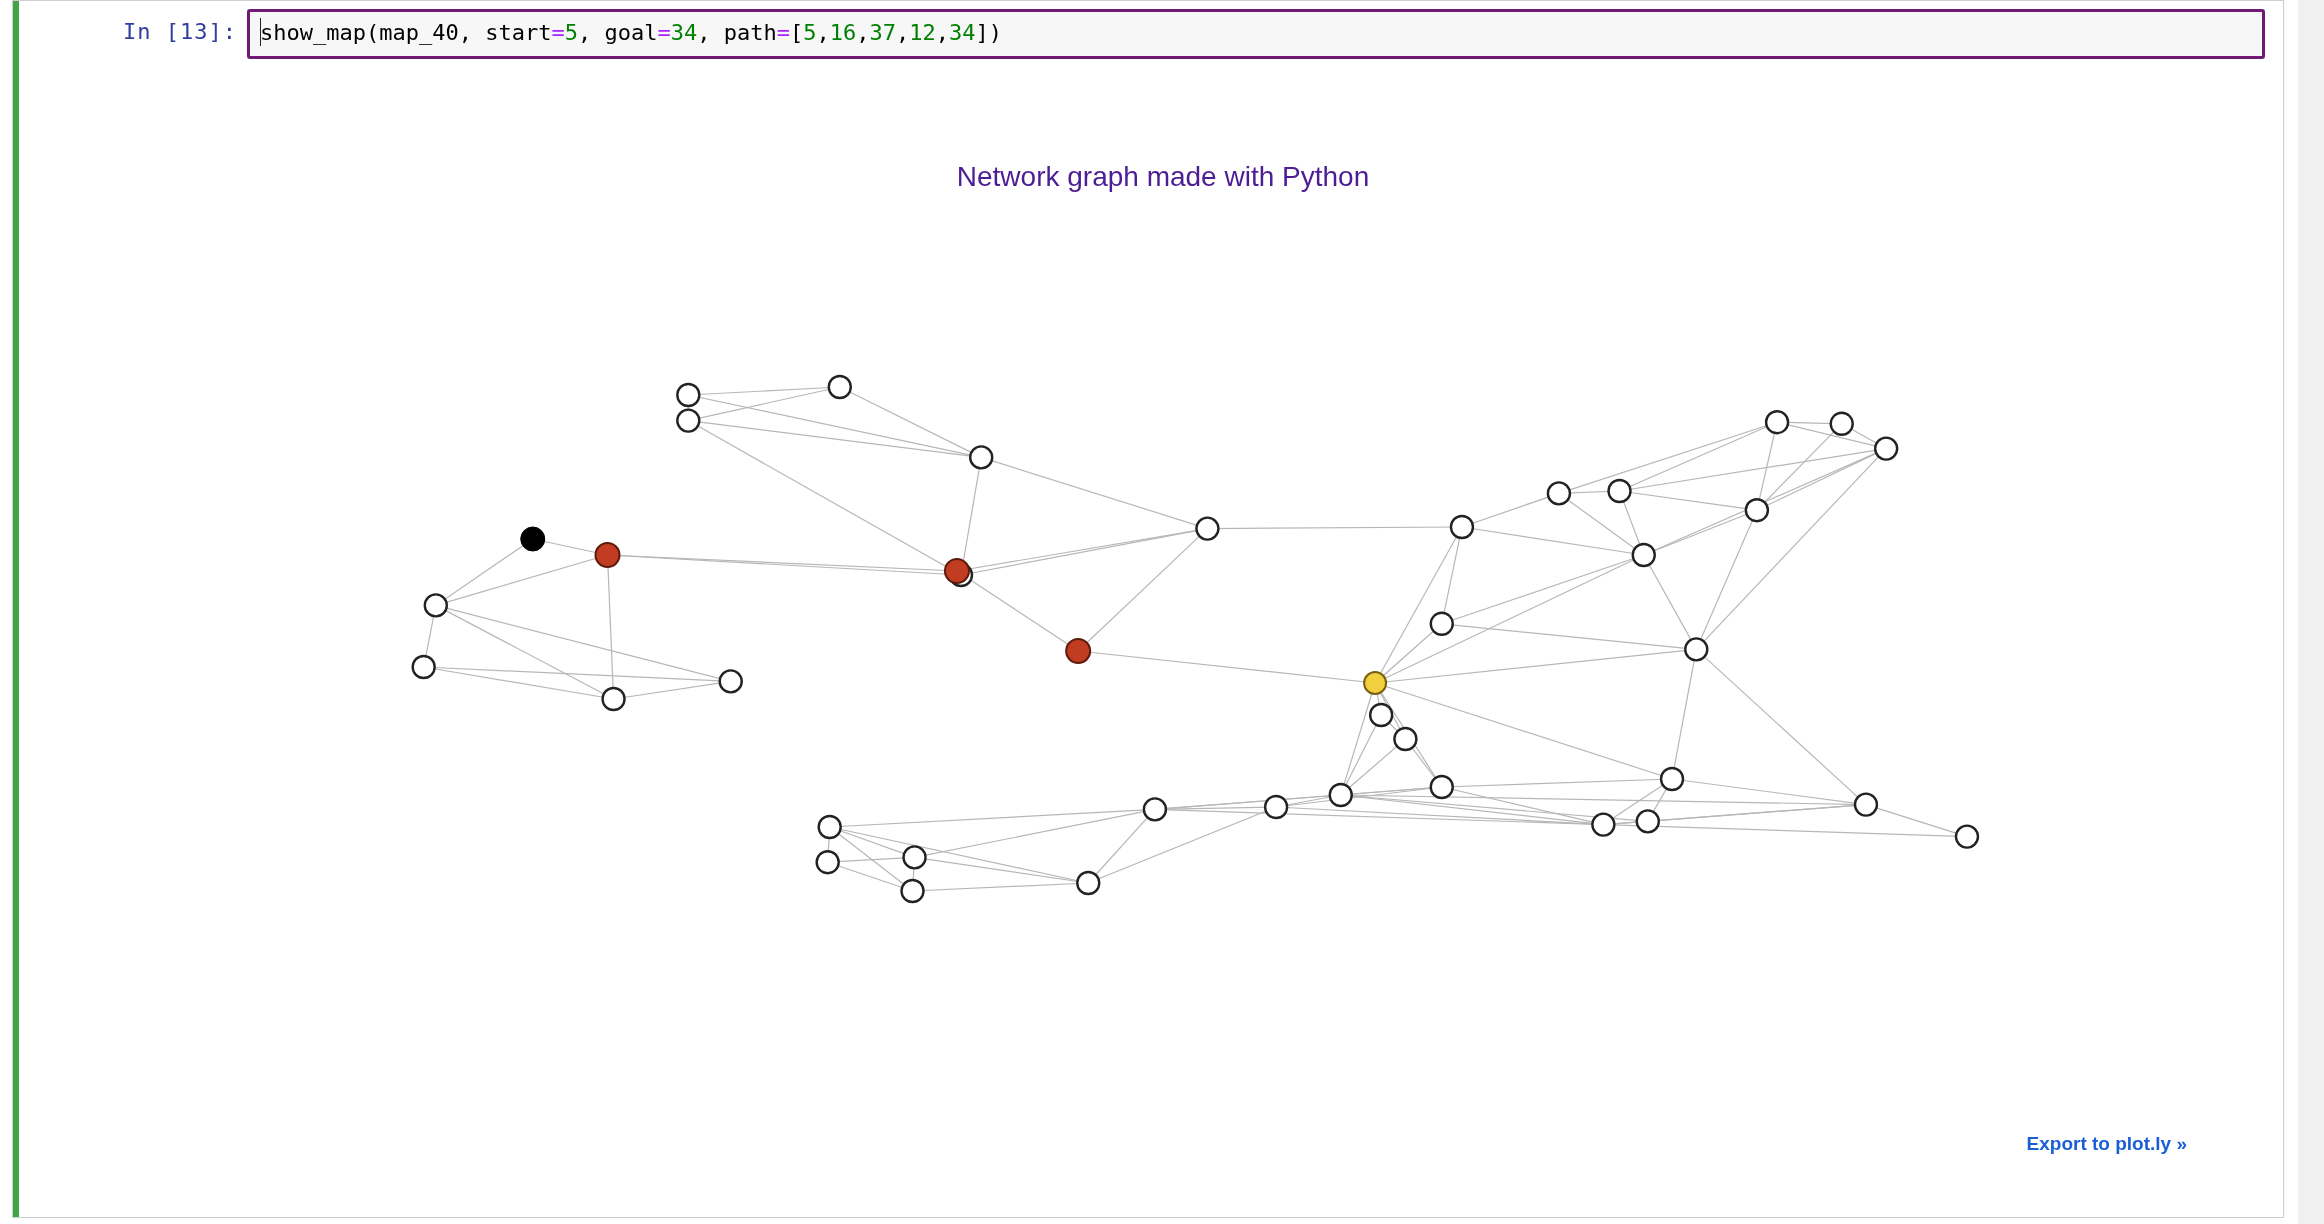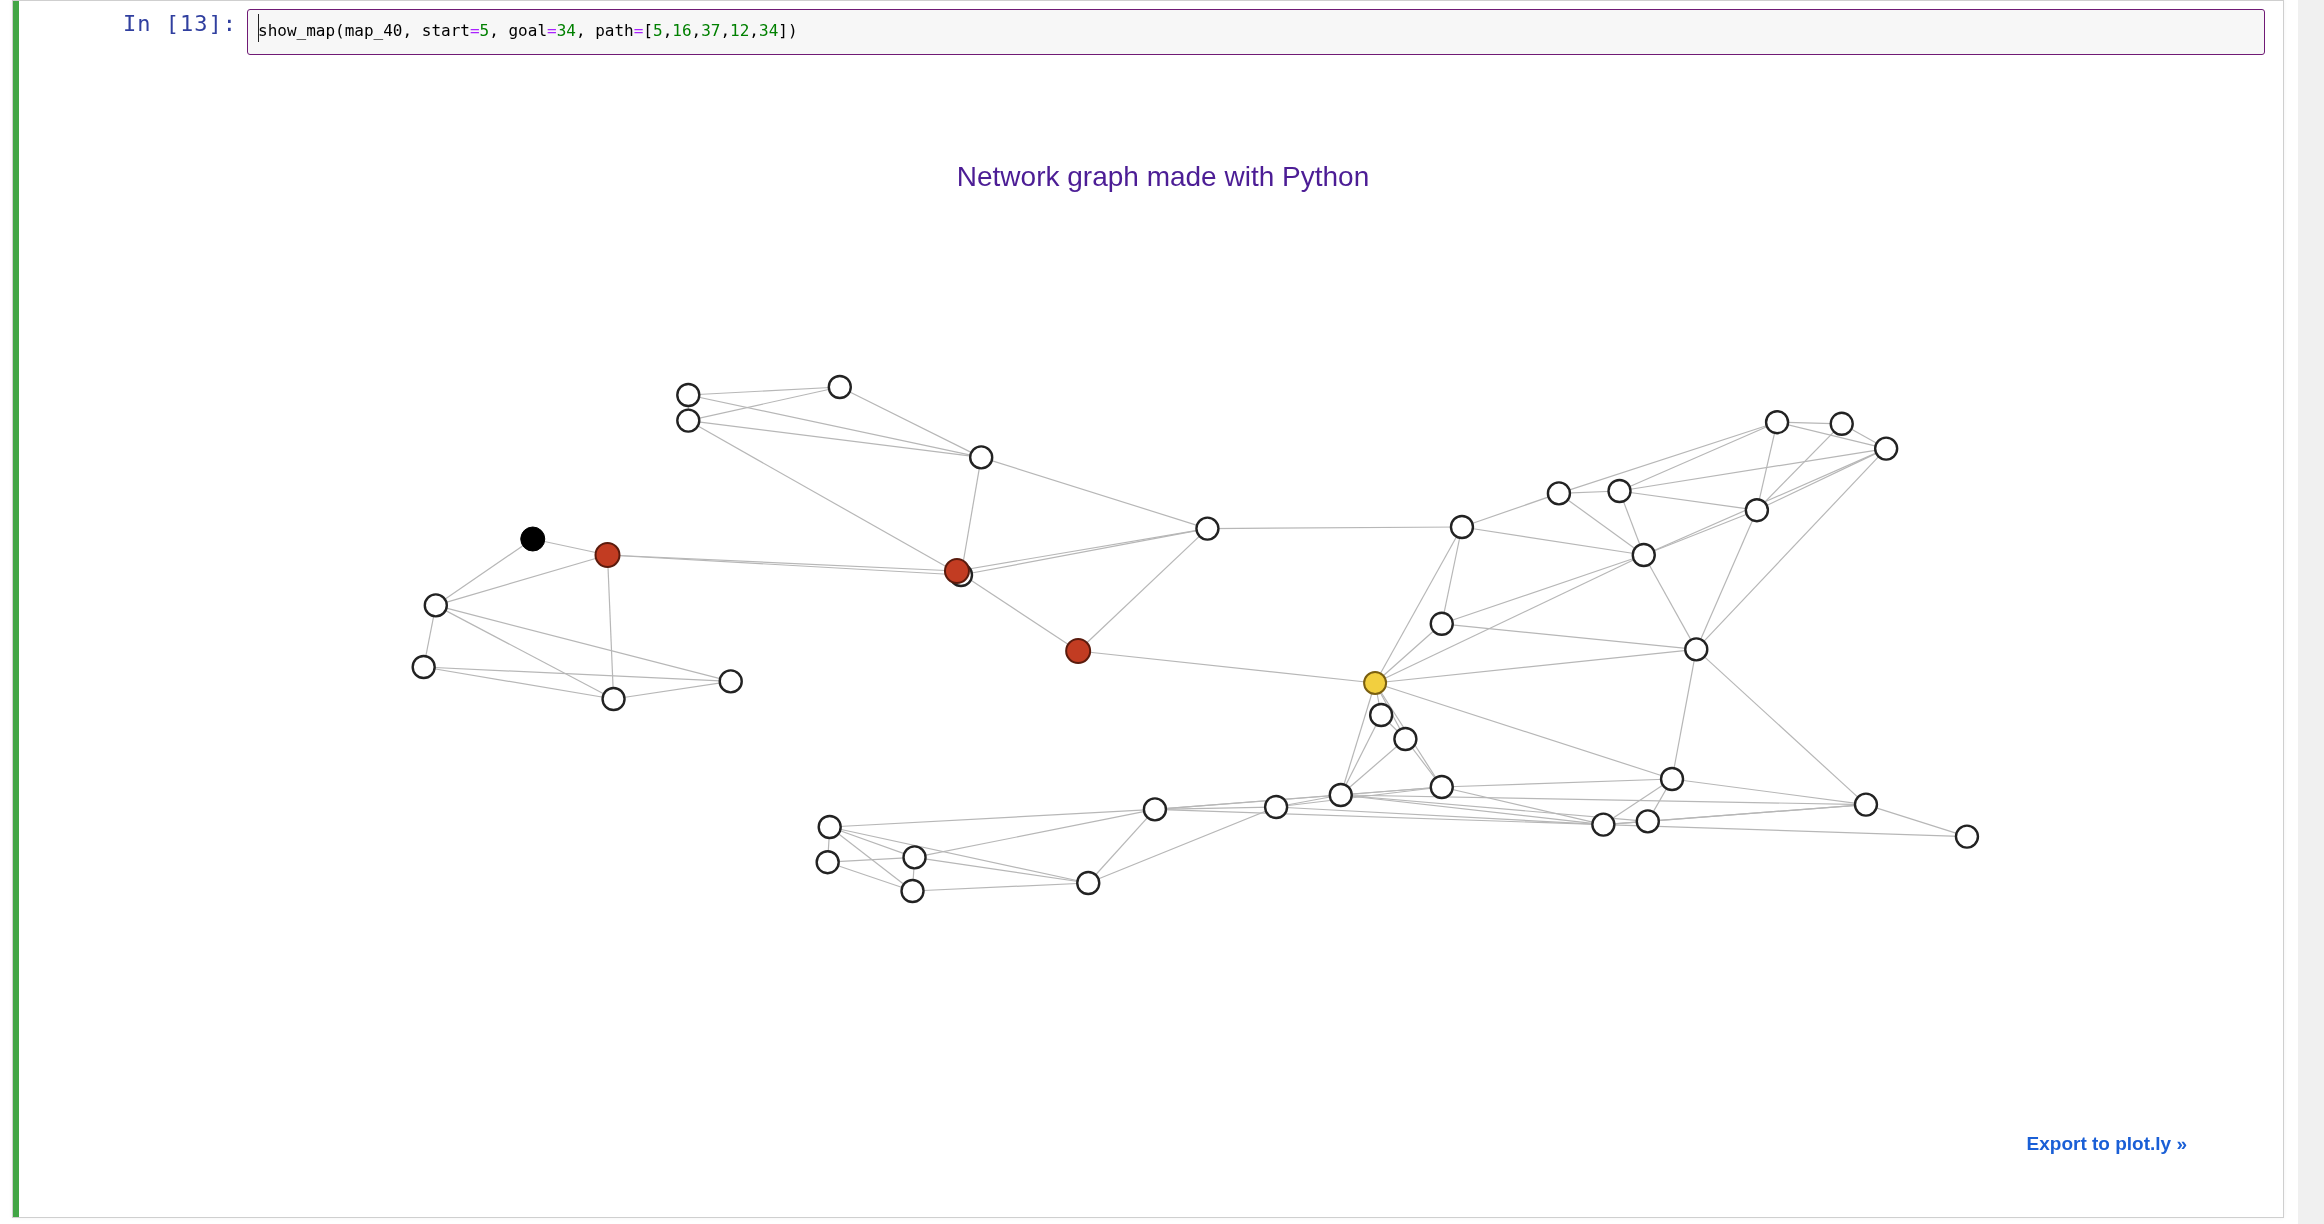--- a/index.html
+++ b/index.html
@@ -36,39 +36,39 @@
     position: absolute;
     left: 0; top: 0; bottom: 0;
     width: 6px;
     background: #42a545;
   }
   .prompt-area {
     position: absolute;
     left: 6px;
     top: 0;
     width: 218px;
-    padding-top: 10px;
+    padding-top: 18px;
     text-align: right;
     font-family: Menlo, Consolas, "DejaVu Sans Mono", monospace;
     font-size: 22px;
     color: #303F9F;
     letter-spacing: 1px;
   }
   .prompt-area .num { color: #303F9F; }
   .code-input {
     position: absolute;
     left: 234px;
     top: 8px;
     right: 18px;
     height: 44px;
-    border: 1px solid #701a75;
+    border: 3px solid #701a75;
     border-radius: 3px;
     background: #f7f7f7;
     font-family: Menlo, Consolas, "DejaVu Sans Mono", monospace;
-    font-size: 16px;
+    font-size: 22px;
     line-height: 42px;
     padding: 0 8px 0 10px;
     white-space: pre;
     overflow: hidden;
     position: absolute;
   }
   .tok-fn { color: #000; }
   .tok-num { color: #008000; }
   .tok-plain { color: #000; }
   .tok-eq { color: #aa22ff; }

